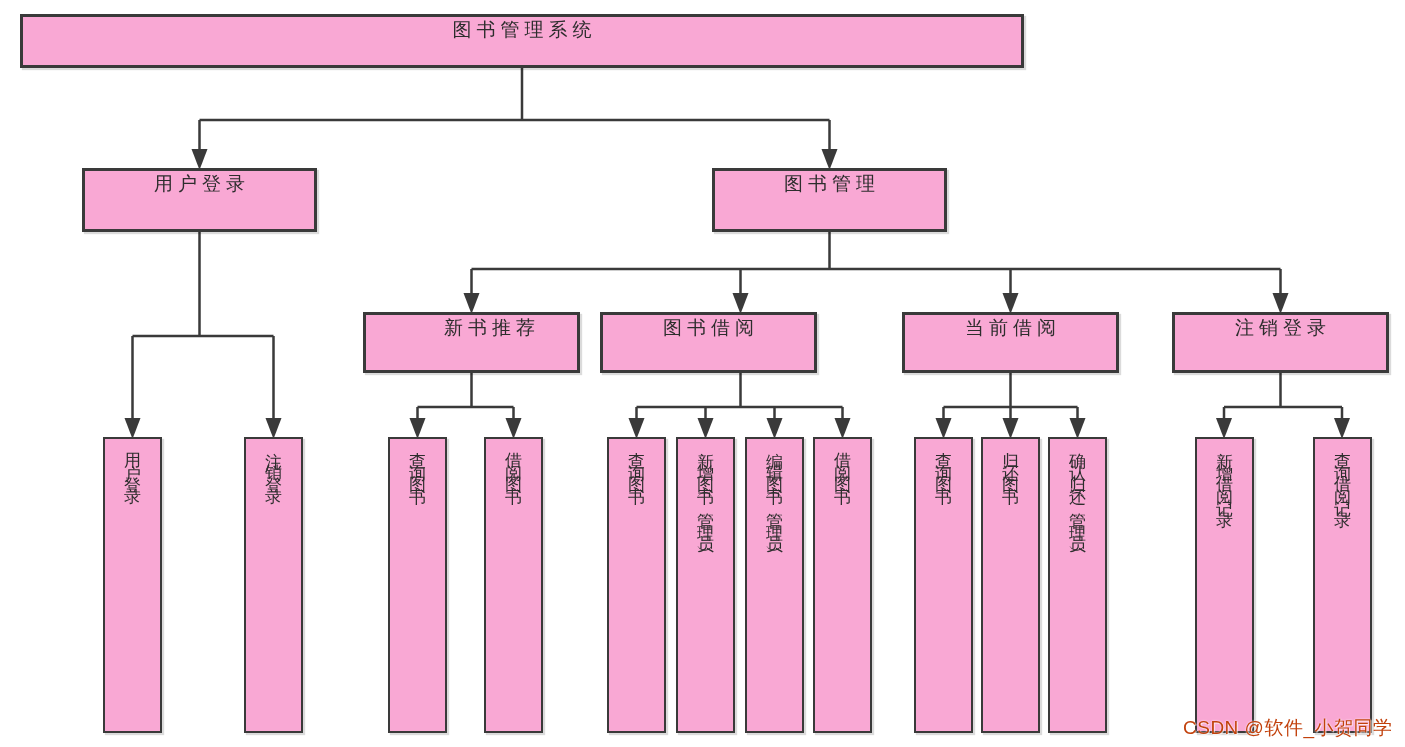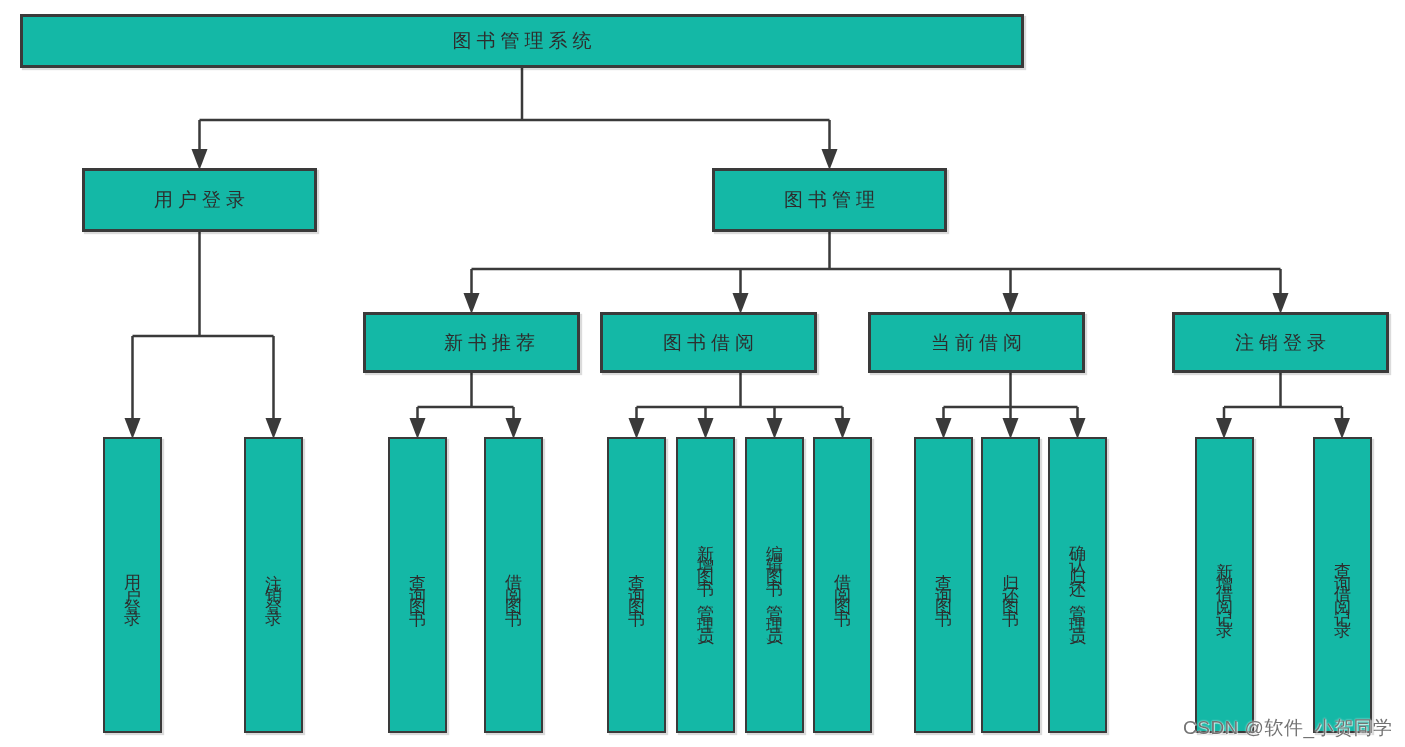--- a/index.html
+++ b/index.html
@@ -19,25 +19,25 @@
   }
   .connectors {
     position: absolute;
     left: 0; top: 0;
     width: 1405px;
     height: 747px;
     z-index: 1;
   }
   .node {
     position: absolute;
-    background: #14b8a6;
+    background: #f9a8d4;
     border: 3px solid #3a3a3a;
     box-sizing: border-box;
     display: flex;
-    align-items: center;
+    align-items: flex-start;
     justify-content: center;
     color: #2d2d2d;
     z-index: 2;
     box-shadow: 2px 2px 1px rgba(0,0,0,0.14);
   }
   .node-h {
     font-size: 19px;
     letter-spacing: 5px;
     text-indent: 5px;
     white-space: nowrap;
@@ -60,21 +60,21 @@
     line-height: 1;
     color: #2d2d2d;
     white-space: nowrap;
   }
   .watermark {
     position: absolute;
     left: 1183px;
     top: 715px;
     z-index: 5;
     font-size: 19px;
-    color: #737373;
+    color: #c2410c;
     text-shadow: 0 0 2px #ffffff, 1px 1px 0 rgba(255,255,255,0.6);
     white-space: nowrap;
     letter-spacing: 0.5px;
   }
 </style>
 </head>
 <body>
 
 <div class="canvas">
 
@@ -128,21 +128,21 @@
   <div class="node lvl2 node-h" style="left:712px;">
     <span>图书管理</span>
   </div>
 
   <div class="node lvl3 node-h" style="left:363px;padding-left:36px;">
     <span>新书推荐</span>
   </div>
   <div class="node lvl3 node-h" style="left:600px;">
     <span>图书借阅</span>
   </div>
-  <div class="node lvl3 node-h" style="left:868px;">
+  <div class="node lvl3 node-h" style="left:902px;">
     <span>当前借阅</span>
   </div>
   <div class="node lvl3 node-h" style="left:1172px;">
     <span>注销登录</span>
   </div>
 
   <div class="node leaf" style="left:103px;">
     <span>用户登录</span>
   </div>
   <div class="node leaf" style="left:244px;">

